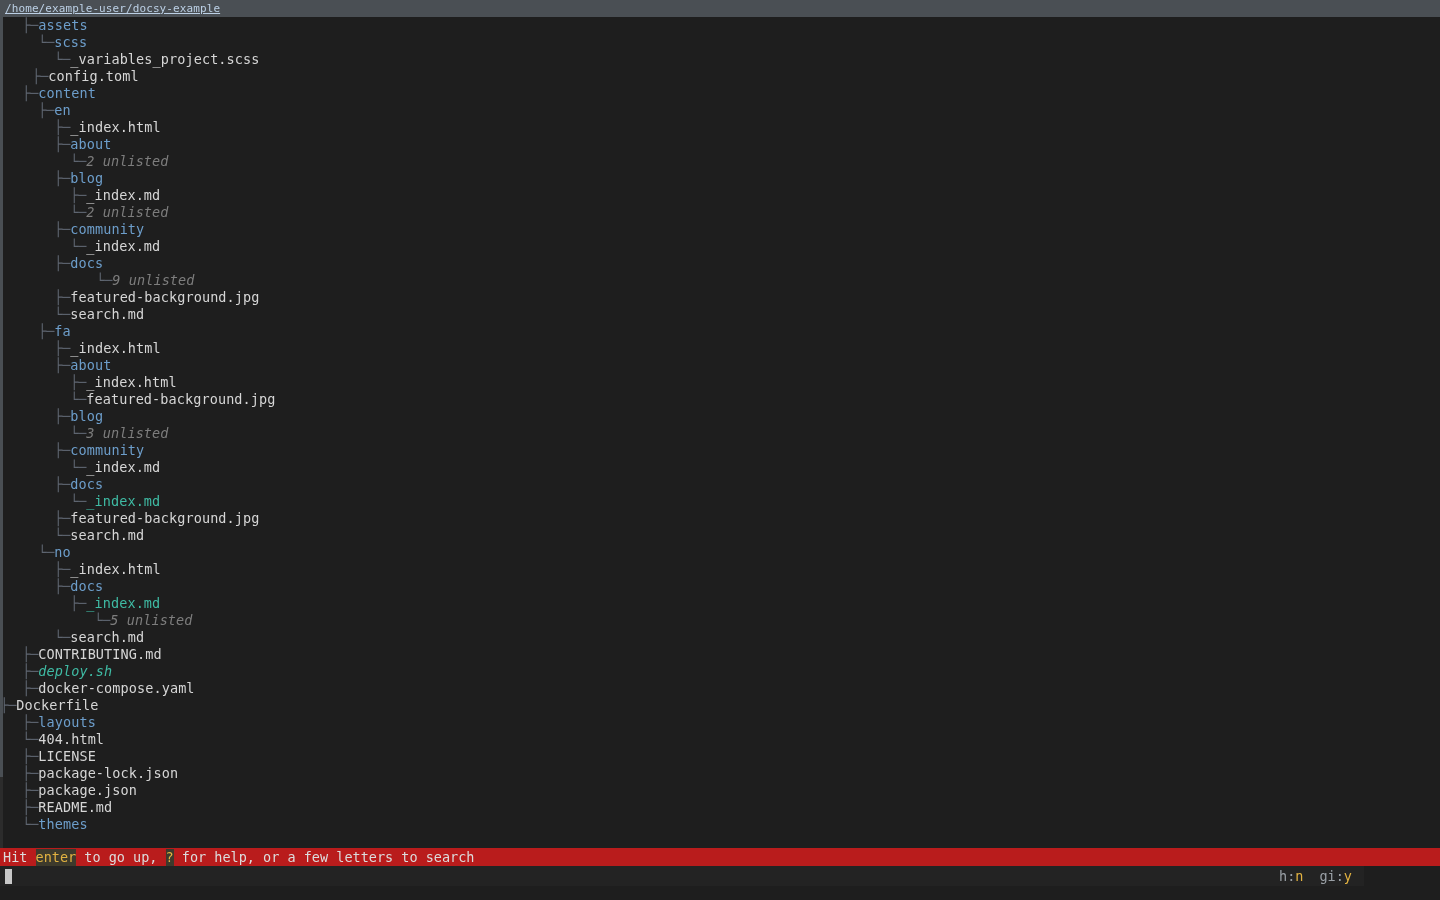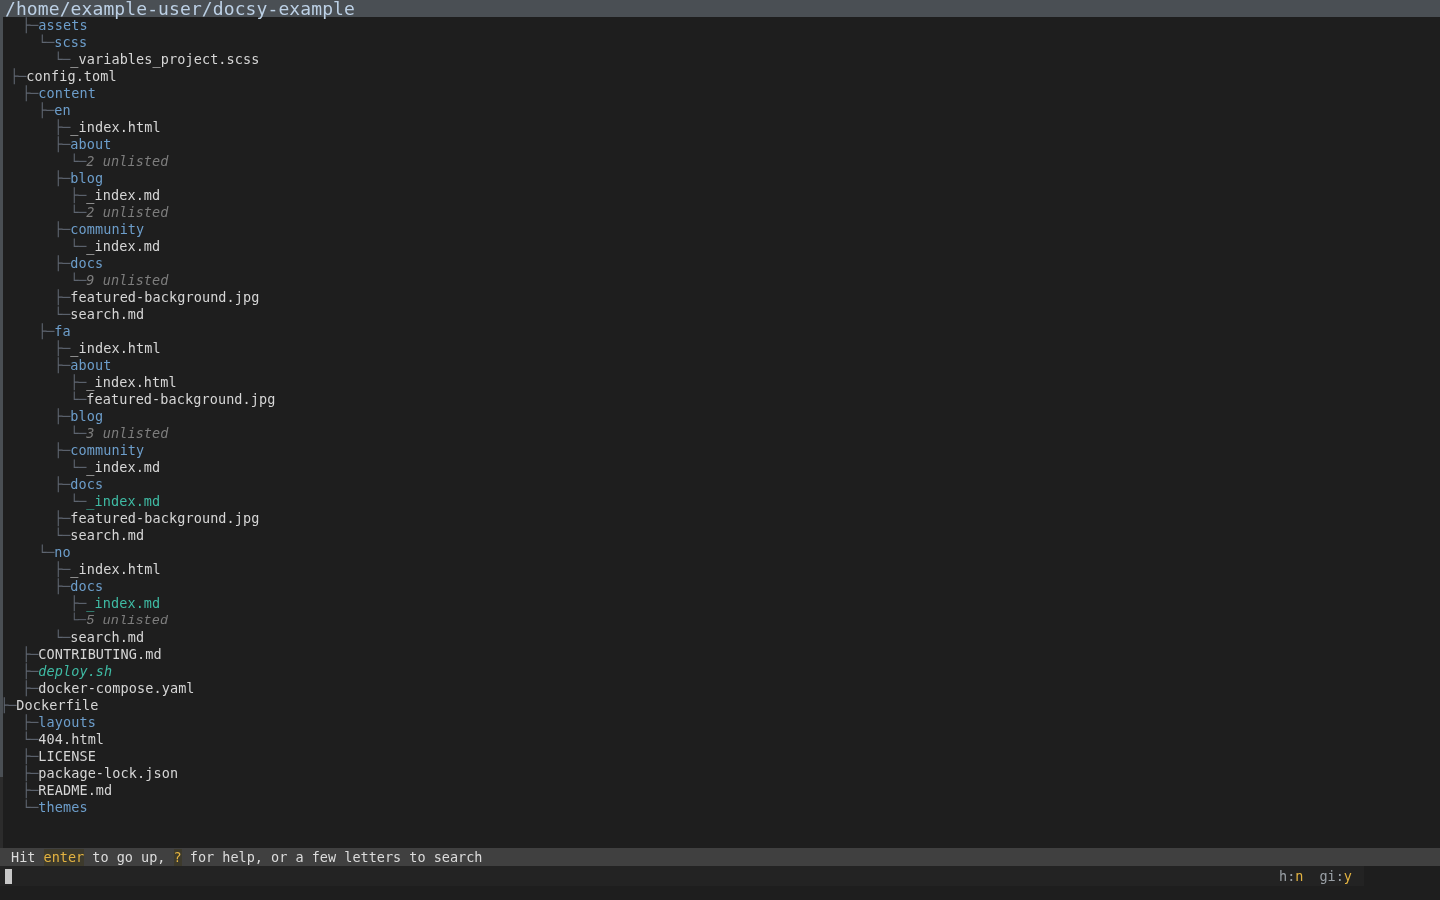--- a/index.html
+++ b/index.html
@@ -26,23 +26,24 @@
     width: 1440px;
     height: 17px;
     background: #4a4f54;
     display: flex;
     align-items: center;
     box-sizing: border-box;
     padding-left: 5px;
   }
   .path-text {
     color: #bcd0e5;
-    font-size: 18px;
+    font-size: 11px;
     letter-spacing: 0.1px;
     white-space: pre;
+    text-decoration: underline;
   }
 
   
   .tree {
     position: absolute;
     top: 17px; left: 0;
     width: 1436px;
     height: 831px;
     overflow: hidden;
   }
@@ -78,25 +79,25 @@
     color: #7d7d7d;
     font-style: italic;
   }
 
   
   .help-bar {
     position: absolute;
     left: 0; top: 848px;
     width: 1440px;
     height: 18px;
-    background: #404040;
+    background: #b91c1c;
     display: flex;
     align-items: center;
     box-sizing: border-box;
-    padding-left: 11px;
+    padding-left: 3px;
     white-space: pre;
   }
   .help-text { color: #dcdcdc; }
   .key-hl {
     color: #e3b341;
     background: #3d3a2c;
   }
 
   
   .input-bar {
@@ -138,62 +139,63 @@
   </div>
 
   <div class="tree" id="tree">
     <div class="scroll-rail">
       <div class="scroll-thumb"></div>
     </div>
     <div id="tree-rows">
         <div class="row" style="padding-left: 22px;"><span class="branch">├─</span><span class="name dir">assets</span></div>
         <div class="row" style="padding-left: 38px;"><span class="branch">└─</span><span class="name dir">scss</span></div>
         <div class="row" style="padding-left: 54px;"><span class="branch">└─</span><span class="name file">_variables_project.scss</span></div>
-        <div class="row" style="padding-left: 10px;"><span class="branch">├─</span><span class="name file">config.toml</span></div>
+        <div class="row" style="padding-left: 32px;"><span class="branch">├─</span><span class="name file">config.toml</span></div>
         <div class="row" style="padding-left: 22px;"><span class="branch">├─</span><span class="name dir">content</span></div>
         <div class="row" style="padding-left: 38px;"><span class="branch">├─</span><span class="name dir">en</span></div>
         <div class="row" style="padding-left: 54px;"><span class="branch">├─</span><span class="name file">_index.html</span></div>
         <div class="row" style="padding-left: 54px;"><span class="branch">├─</span><span class="name dir">about</span></div>
         <div class="row" style="padding-left: 70px;"><span class="branch">└─</span><span class="name unlisted">2 unlisted</span></div>
         <div class="row" style="padding-left: 54px;"><span class="branch">├─</span><span class="name dir">blog</span></div>
         <div class="row" style="padding-left: 70px;"><span class="branch">├─</span><span class="name file">_index.md</span></div>
         <div class="row" style="padding-left: 70px;"><span class="branch">└─</span><span class="name unlisted">2 unlisted</span></div>
         <div class="row" style="padding-left: 54px;"><span class="branch">├─</span><span class="name dir">community</span></div>
         <div class="row" style="padding-left: 70px;"><span class="branch">└─</span><span class="name file">_index.md</span></div>
         <div class="row" style="padding-left: 54px;"><span class="branch">├─</span><span class="name dir">docs</span></div>
-        <div class="row" style="padding-left: 70px;"><span class="branch">└─</span><span class="name unlisted">9 unlisted</span></div>
+        <div class="row" style="padding-left: 96px;"><span class="branch">└─</span><span class="name unlisted">9 unlisted</span></div>
         <div class="row" style="padding-left: 54px;"><span class="branch">├─</span><span class="name file">featured-background.jpg</span></div>
         <div class="row" style="padding-left: 54px;"><span class="branch">└─</span><span class="name file">search.md</span></div>
         <div class="row" style="padding-left: 38px;"><span class="branch">├─</span><span class="name dir">fa</span></div>
         <div class="row" style="padding-left: 54px;"><span class="branch">├─</span><span class="name file">_index.html</span></div>
         <div class="row" style="padding-left: 54px;"><span class="branch">├─</span><span class="name dir">about</span></div>
         <div class="row" style="padding-left: 70px;"><span class="branch">├─</span><span class="name file">_index.html</span></div>
         <div class="row" style="padding-left: 70px;"><span class="branch">└─</span><span class="name file">featured-background.jpg</span></div>
         <div class="row" style="padding-left: 54px;"><span class="branch">├─</span><span class="name dir">blog</span></div>
         <div class="row" style="padding-left: 70px;"><span class="branch">└─</span><span class="name unlisted">3 unlisted</span></div>
         <div class="row" style="padding-left: 54px;"><span class="branch">├─</span><span class="name dir">community</span></div>
         <div class="row" style="padding-left: 70px;"><span class="branch">└─</span><span class="name file">_index.md</span></div>
         <div class="row" style="padding-left: 54px;"><span class="branch">├─</span><span class="name dir">docs</span></div>
         <div class="row" style="padding-left: 70px;"><span class="branch">└─</span><span class="name exec">_index.md</span></div>
         <div class="row" style="padding-left: 54px;"><span class="branch">├─</span><span class="name file">featured-background.jpg</span></div>
         <div class="row" style="padding-left: 54px;"><span class="branch">└─</span><span class="name file">search.md</span></div>
         <div class="row" style="padding-left: 38px;"><span class="branch">└─</span><span class="name dir">no</span></div>
         <div class="row" style="padding-left: 54px;"><span class="branch">├─</span><span class="name file">_index.html</span></div>
         <div class="row" style="padding-left: 54px;"><span class="branch">├─</span><span class="name dir">docs</span></div>
         <div class="row" style="padding-left: 70px;"><span class="branch">├─</span><span class="name exec">_index.md</span></div>
-        <div class="row" style="padding-left: 70px; font-family: Liberation Mono, monospace;"><span class="branch">└─</span><span class="name unlisted">5 unlisted</span></div>
+        <div class="row" style="padding-left: 94px;"><span class="branch">└─</span><span class="name unlisted">5 unlisted</span></div>
         <div class="row" style="padding-left: 54px;"><span class="branch">└─</span><span class="name file">search.md</span></div>
         <div class="row" style="padding-left: 22px;"><span class="branch">├─</span><span class="name file">CONTRIBUTING.md</span></div>
         <div class="row" style="padding-left: 22px; font-style: italic;"><span class="branch">├─</span><span class="name exec">deploy.sh</span></div>
         <div class="row" style="padding-left: 22px;"><span class="branch">├─</span><span class="name file">docker-compose.yaml</span></div>
         <div class="row" style=""><span class="branch">├─</span><span class="name file">Dockerfile</span></div>
         <div class="row" style="padding-left: 22px;"><span class="branch">├─</span><span class="name dir">layouts</span></div>
         <div class="row" style="padding-left: 22px;"><span class="branch">└─</span><span class="name file">404.html</span></div>
         <div class="row" style="padding-left: 22px;"><span class="branch">├─</span><span class="name file">LICENSE</span></div>
         <div class="row" style="padding-left: 22px;"><span class="branch">├─</span><span class="name file">package-lock.json</span></div>
+        <div class="row" style="padding-left: 22px;"><span class="branch">├─</span><span class="name file">package.json</span></div>
         <div class="row" style="padding-left: 22px;"><span class="branch">├─</span><span class="name file">README.md</span></div>
         <div class="row" style="padding-left: 22px;"><span class="branch">└─</span><span class="name dir">themes</span></div>
       </div>
   </div>
 
   <div class="help-bar">
     <span class="help-text">Hit </span><span class="key-hl">enter</span><span class="help-text"> to go up, </span><span class="key-hl">?</span><span class="help-text"> for help, or a few letters to search</span>
   </div>
 
   <div class="input-bar">

